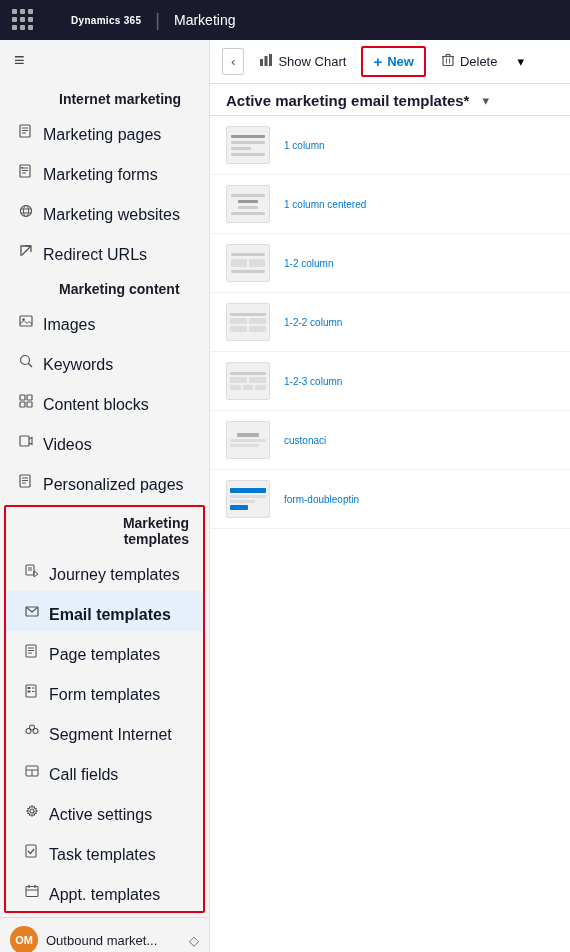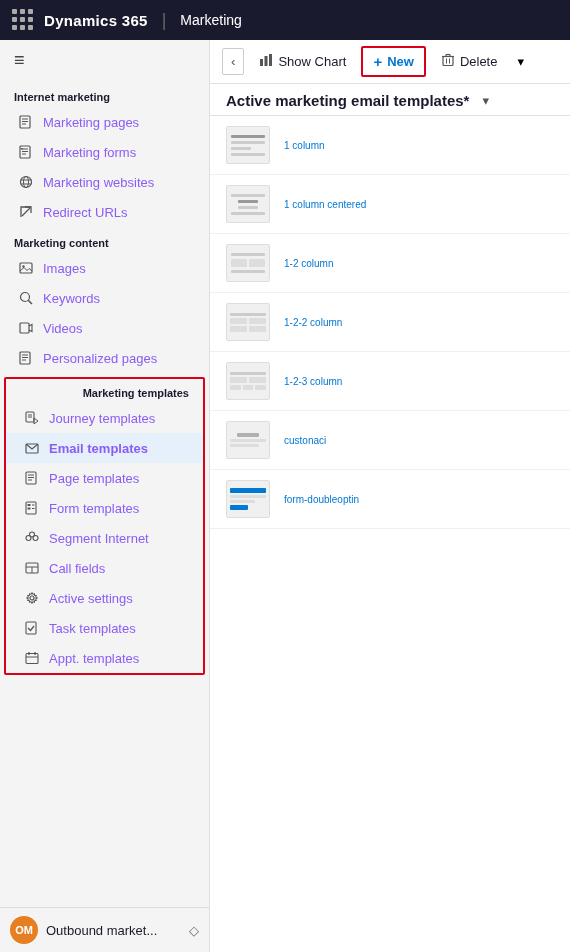--- a/index.html
+++ b/index.html
@@ -28,23 +28,24 @@
       gap: 2px;
     }
     .top-bar-dots span {
       width: 5px; height: 5px;
       background: #aaa;
       border-radius: 1px;
       display: block;
     }
     .top-bar-title {
       color: #fff;
-      font-size: 15px;
+      font-size: 10px;
       font-weight: 600;
       letter-spacing: 0.3px;
+      margin-left: 27px;
     }
     .top-bar-divider {
       color: #666;
       font-size: 18px;
       margin: 0 4px;
     }
     .top-bar-app {
       color: #fff;
       font-size: 14px;
     }
@@ -67,24 +68,25 @@
     }
 
     .sidebar-hamburger {
       padding: 10px 14px;
       font-size: 18px;
       color: #444;
       cursor: pointer;
     }
 
     .sidebar-section-label {
-      font-size: 11px;
+      font-size: 14px;
       font-weight: 700;
       color: #1a1a2e;
       padding: 10px 14px 4px 14px;
+      margin-left: 45px;
     }
 
     .sidebar-item {
       display: flex;
       align-items: center;
       padding: 7px 14px 7px 18px;
       gap: 9px;
       cursor: pointer;
       color: #0078d4;
       font-size: 13px;
@@ -99,22 +101,23 @@
       height: 16px;
       display: flex;
       align-items: center;
       justify-content: center;
       flex-shrink: 0;
       color: #555;
       font-size: 13px;
     }
 
     .sidebar-item-label {
-      color: #8b5cf6;
-      font-size: 13px;
+      color: #0f172a;
+      font-size: 16px;
+      margin-top: 8px;
     }
 
     
     .marketing-templates-section {
       border: 2.5px solid #d9001b;
       margin: 4px 4px;
       border-radius: 2px;
       background: #f4f4f4;
       text-align: right;
     }
@@ -357,20 +360,31 @@
         <svg width="14" height="14" viewBox="0 0 14 14">
             <circle cx="6" cy="6" r="4.5" fill="none" stroke="#555" stroke-width="1.2"></circle>
             <line x1="9.2" y1="9.2" x2="13" y2="13" stroke="#555" stroke-width="1.5"></line>
           </svg>
       </span>
       <span class="sidebar-item-label">Keywords</span>
     </div>
     <div class="sidebar-item">
       <span class="sidebar-icon">
         <svg width="14" height="14" viewBox="0 0 14 14">
+            <rect x="1" y="1" width="5" height="5" rx="0.5" fill="none" stroke="#555" stroke-width="1.2"></rect>
+            <rect x="8" y="1" width="5" height="5" rx="0.5" fill="none" stroke="#555" stroke-width="1.2"></rect>
+            <rect x="1" y="8" width="5" height="5" rx="0.5" fill="none" stroke="#555" stroke-width="1.2"></rect>
+            <rect x="8" y="8" width="5" height="5" rx="0.5" fill="none" stroke="#555" stroke-width="1.2"></rect>
+          </svg>
+      </span>
+      <span class="sidebar-item-label">Content blocks</span>
+    </div>
+    <div class="sidebar-item">
+      <span class="sidebar-icon">
+        <svg width="14" height="14" viewBox="0 0 14 14">
             <rect x="1" y="2" width="9" height="10" rx="1" fill="none" stroke="#555" stroke-width="1.2"></rect>
             <polyline points="10,5 13,3.5 13,10.5 10,9" fill="none" stroke="#555" stroke-width="1.1"></polyline>
           </svg>
       </span>
       <span class="sidebar-item-label">Videos</span>
     </div>
     <div class="sidebar-item">
       <span class="sidebar-icon">
         <svg width="14" height="14" viewBox="0 0 14 14">
             <rect x="1" y="1" width="10" height="12" rx="1" fill="none" stroke="#555" stroke-width="1.2"></rect>

